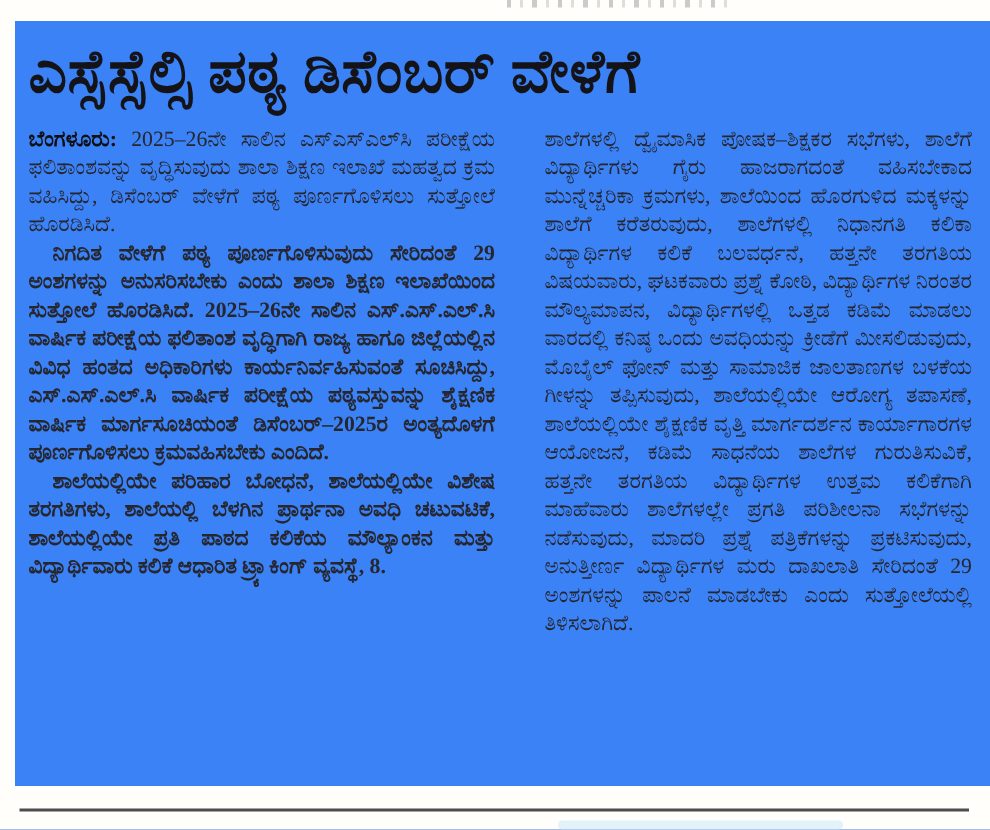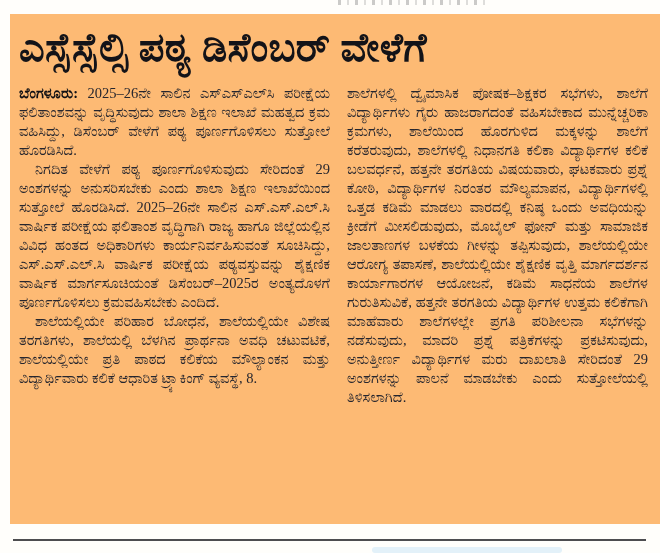--- a/index.html
+++ b/index.html
@@ -21,50 +21,50 @@
       rgba(120,120,120,0) 3px 9px,
       rgba(120,120,120,0.35) 9px 11px,
       rgba(120,120,120,0) 11px 17px
     );
     opacity: 0.7;
   }
   .clip {
     position: absolute;
     left: 10px; top: 14px;
     width: 650px; height: 510px;
-    background: #fdba74;
+    background: #3b82f6;
     padding: 5px 12px 0 9px;
     overflow: hidden;
   }
   .headline {
     font-weight: bold;
     color: #131318;
     font-size: 40px;
     line-height: 55px;
     letter-spacing: 0.3px;
     margin: 1px 0 9px 0;
   }
   .columns {
     display: flex;
-    gap: 17px;
+    gap: 33px;
     height: 368px;
     overflow: hidden;
     justify-content: flex-end;
   }
   .col { overflow: hidden; }
   .col-left  { width: 311px; }
   .col-right { flex: 1; }
   .col p {
     font-size: 14.5px;
     line-height: 19px;
     text-align: justify;
     color: #26262e;
     margin: 0;
   }
-  .col p.indent { text-indent: 16px; }
+  .col p.indent { text-indent: 16px; font-weight: bold; }
   .dateline { font-weight: bold; color: #101014; }
   .bottom-rule {
     position: absolute;
     left: 13px; top: 539px;
     width: 633px; height: 2px;
     background: #4d4d50;
   }
   .bleed-smudge {
     position: absolute;
     left: 372px; top: 547px;

